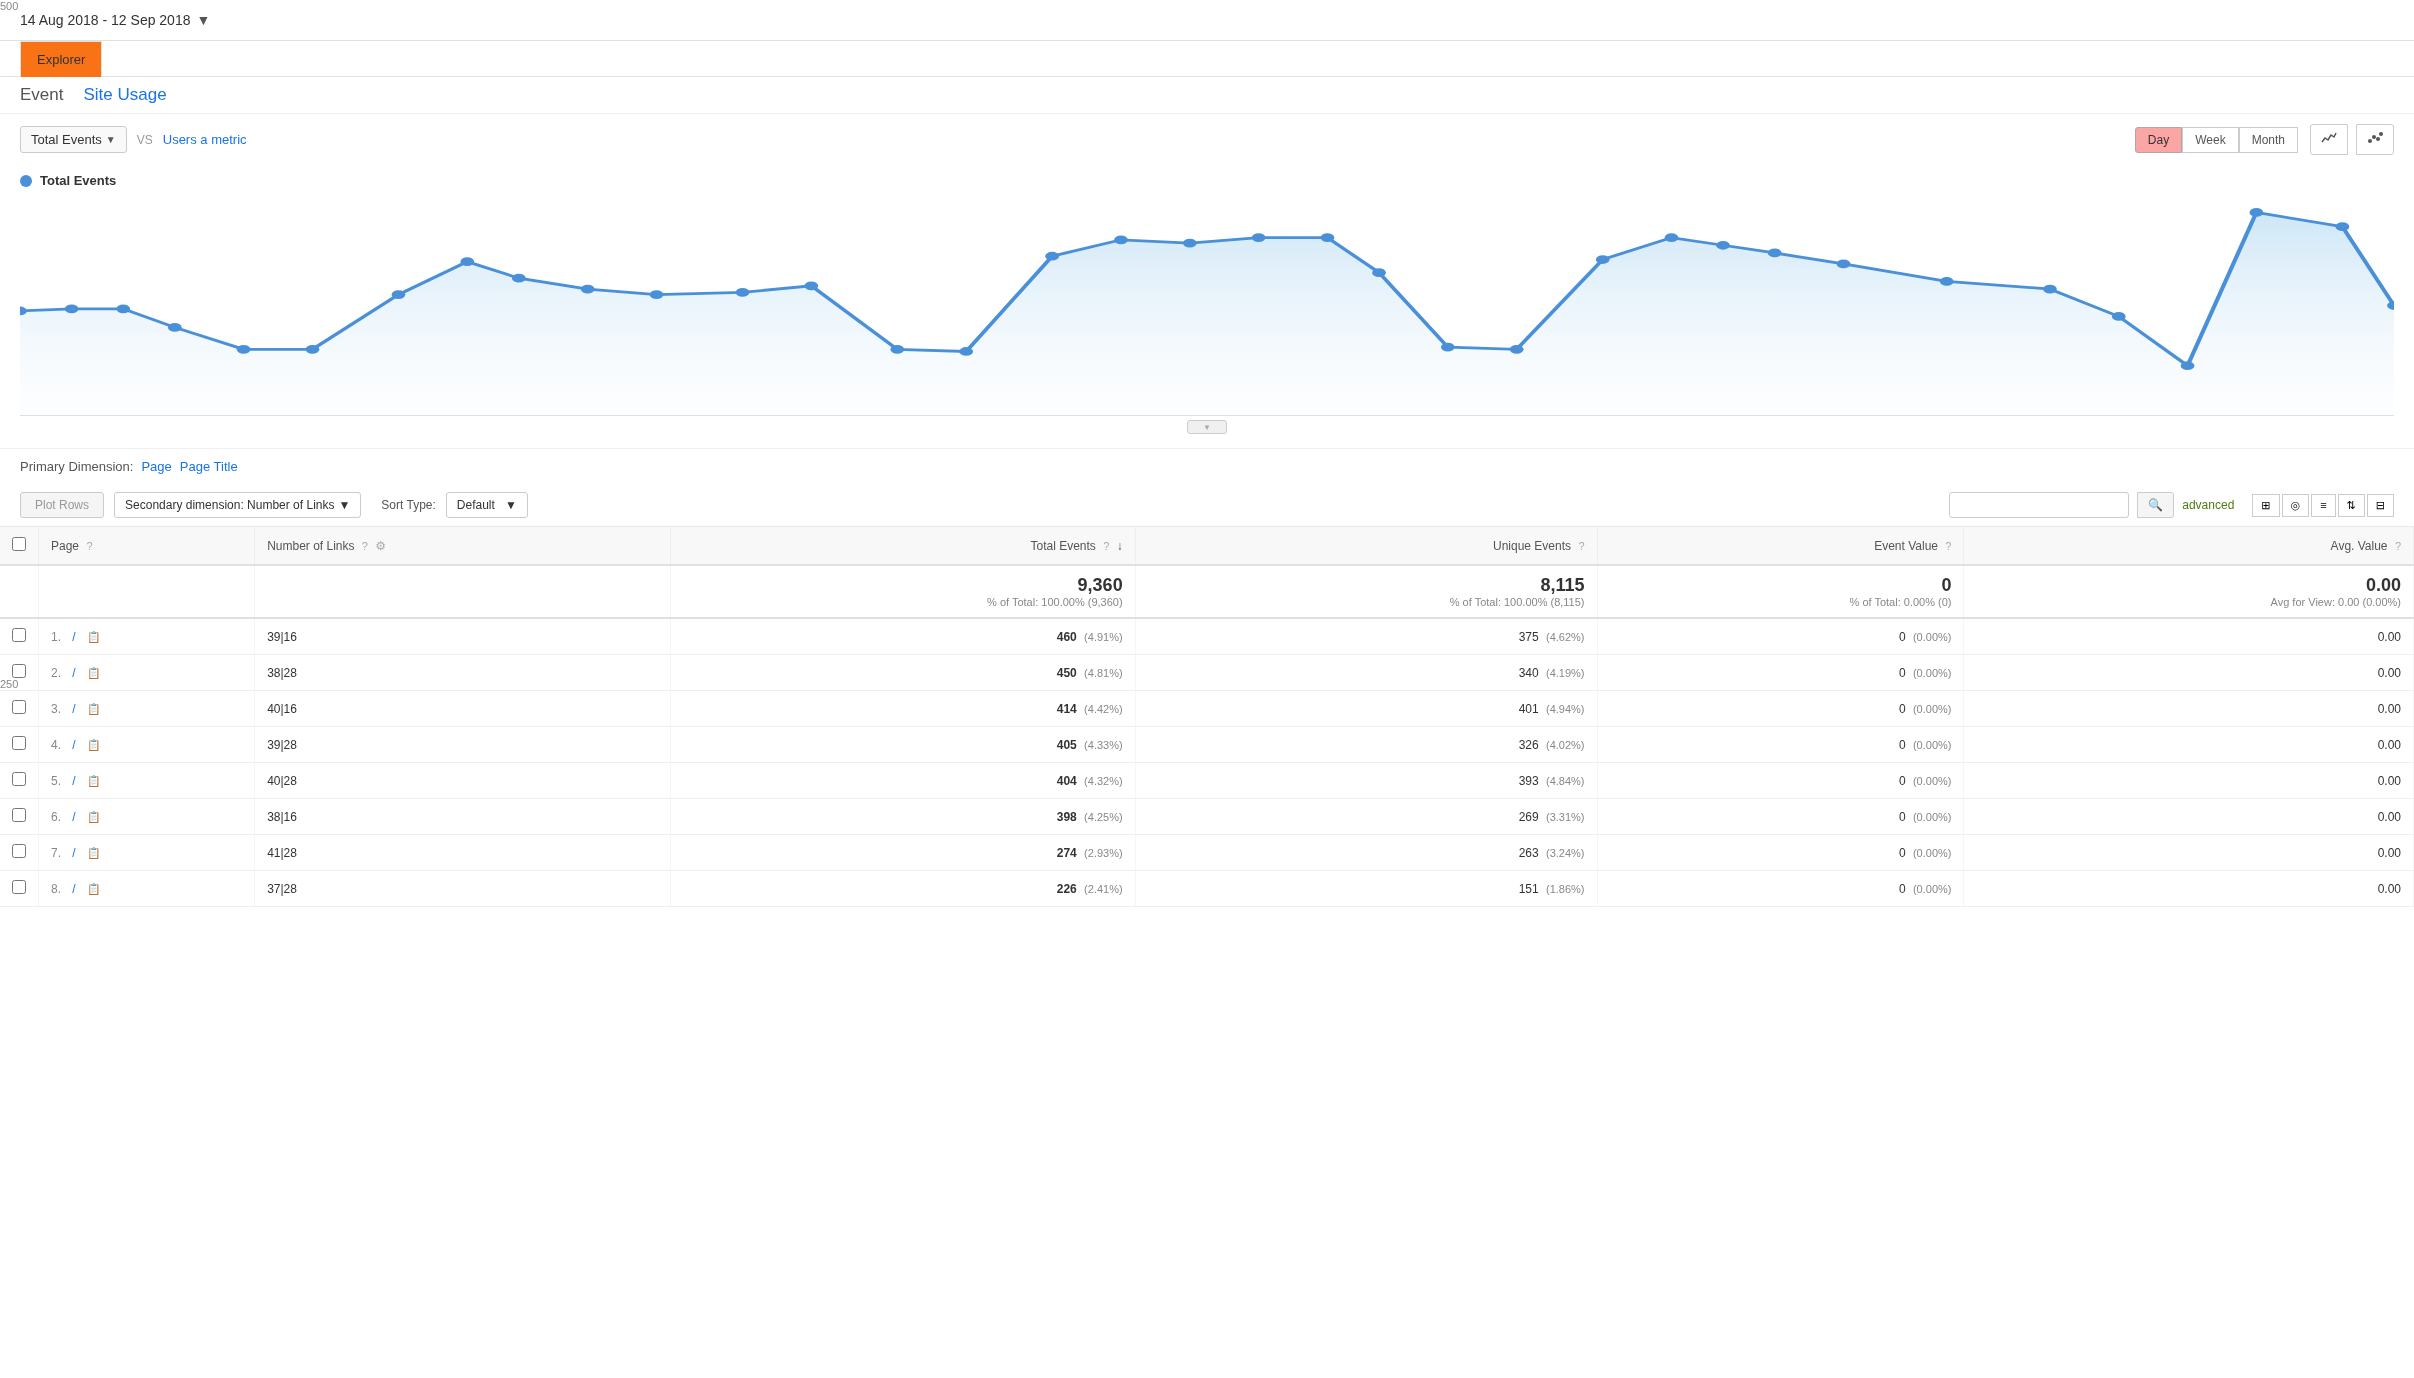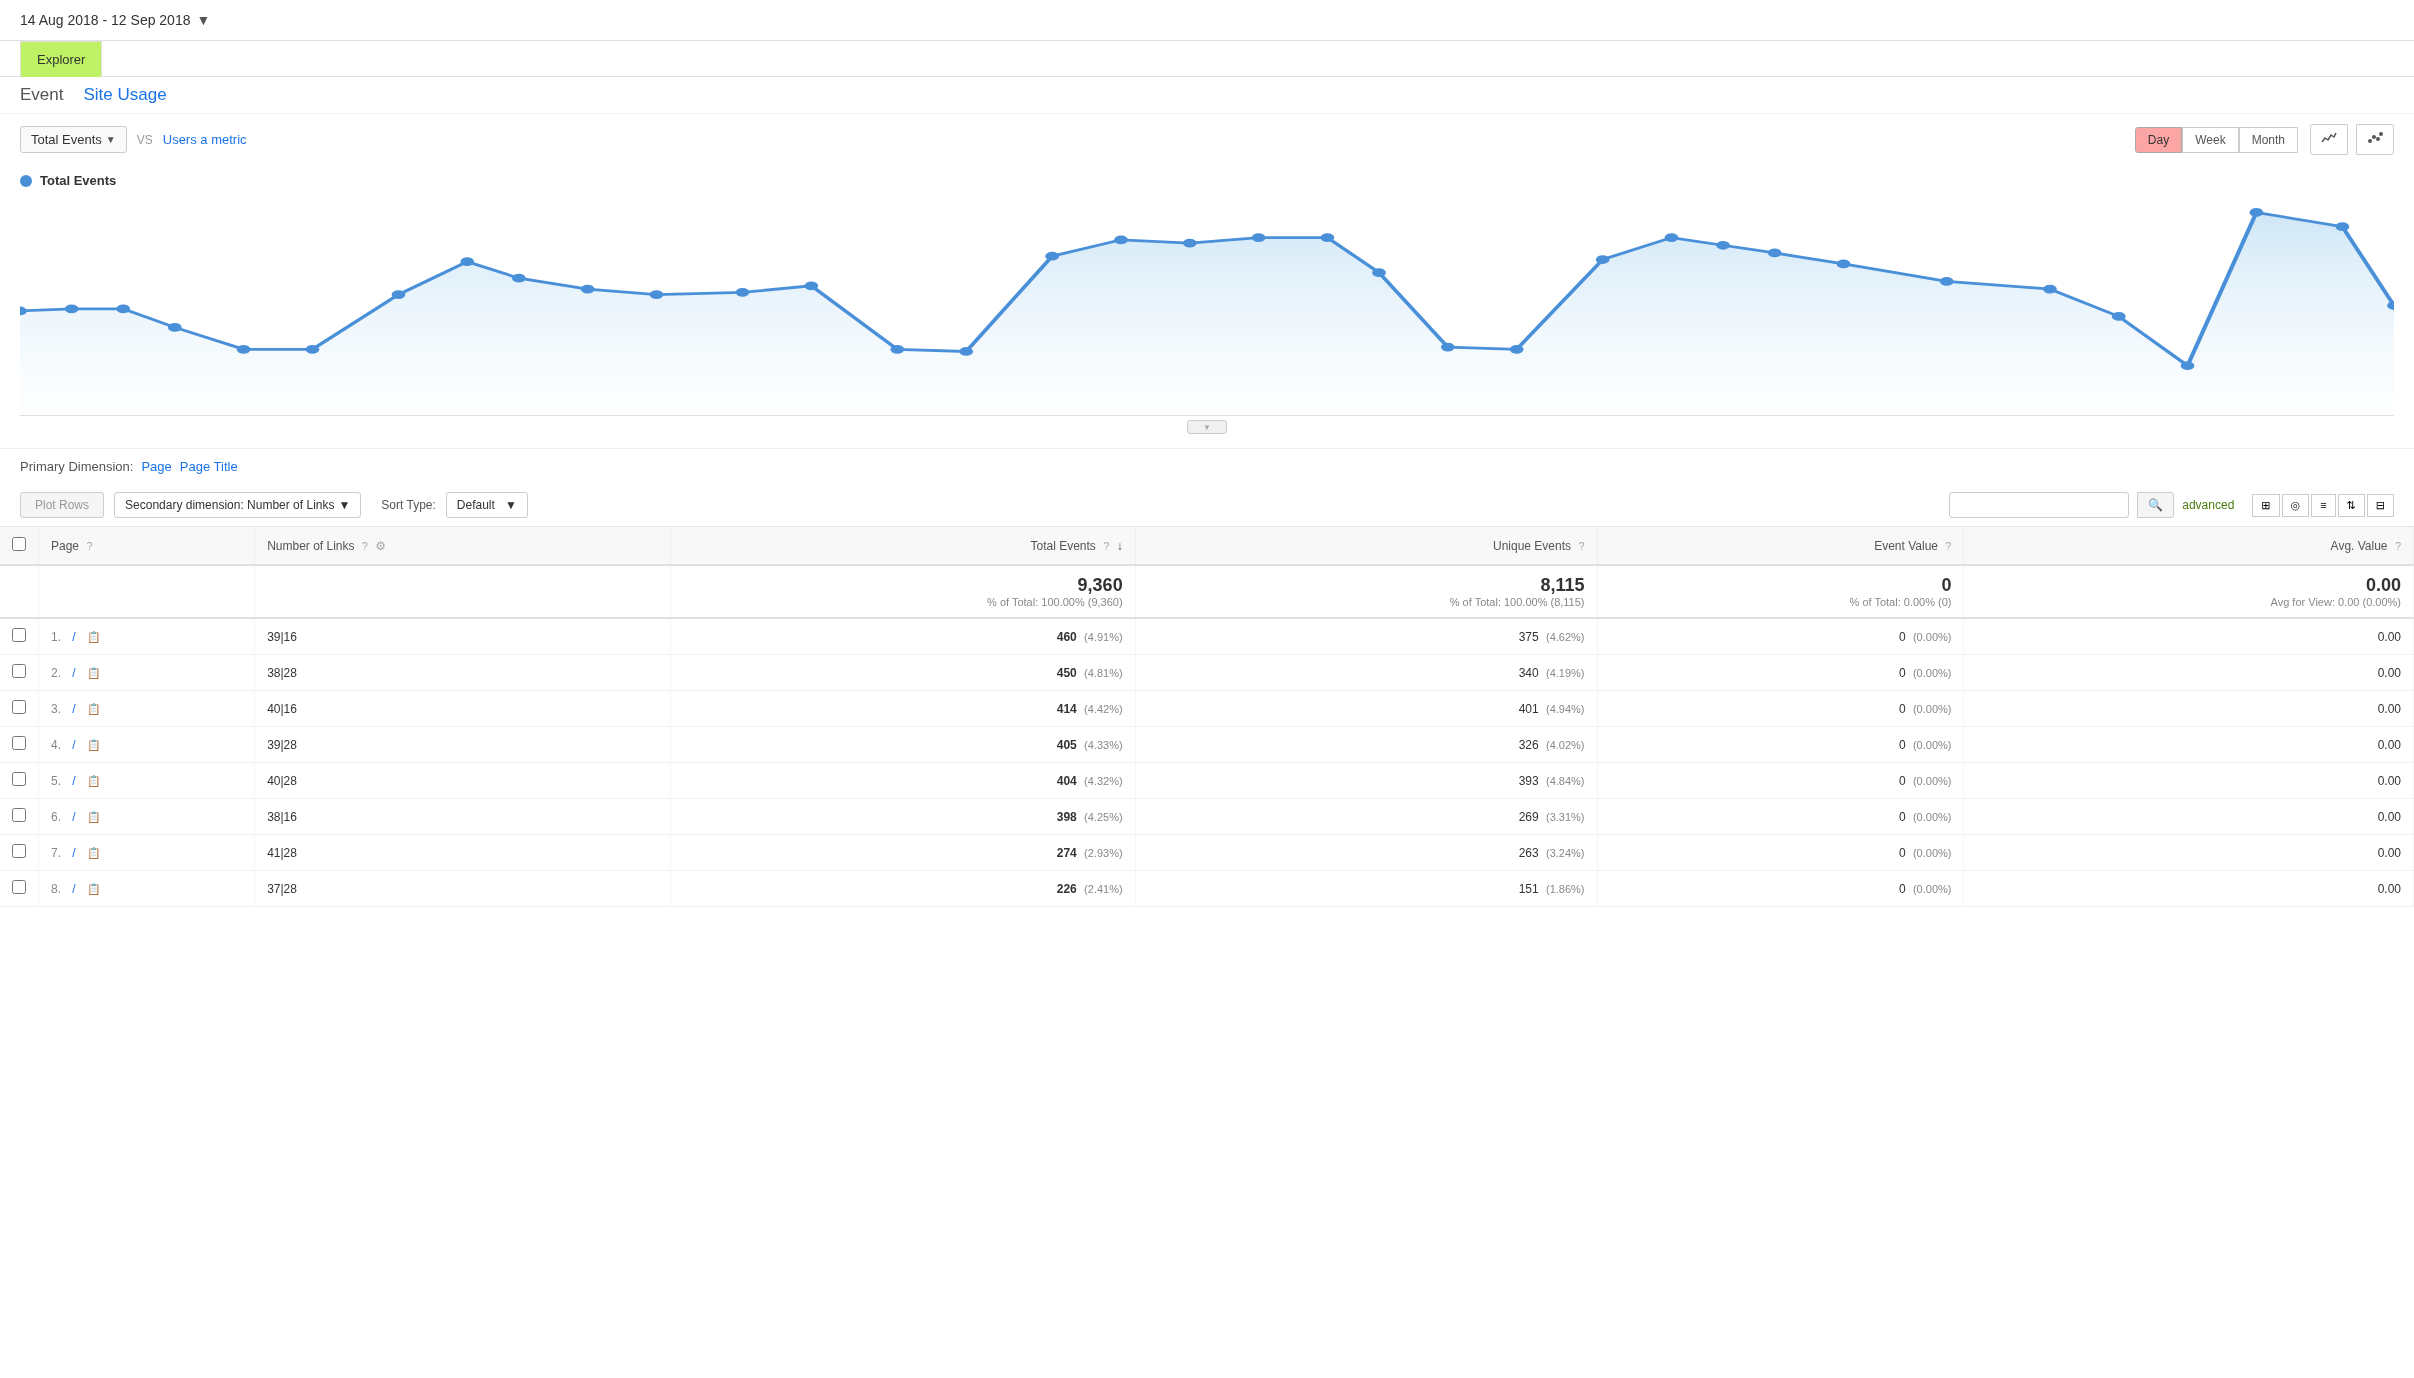--- a/index.html
+++ b/index.html
@@ -56,21 +56,21 @@
       cursor: pointer;
       font-size: 13px;
       color: #666;
       border: 1px solid transparent;
       border-bottom: none;
       margin-bottom: -1px;
     }
     .tab.active {
       border-color: #e0e0e0;
       border-bottom-color: #fff;
-      background: #bef264;
+      background: #f97316;
       color: #333;
     }
 
     
     .secondary-nav {
       padding: 8px 20px;
       display: flex;
       gap: 20px;
       border-bottom: 1px solid #f0f0f0;
     }
@@ -372,20 +372,25 @@
   </div>
 </div>
 
 <div class="chart-area">
   <div class="chart-legend">
     <div class="legend-dot"></div>
     <span>Total Events</span>
   </div>
 
   <div style="display:flex; width:100%;">
+    <div class="chart-y-labels">
+      <span>500</span>
+      <span>250</span>
+      <span style="visibility:hidden">0</span>
+    </div>
     <div style="flex:1; position:relative;">
       <div class="chart-wrapper">
         <svg class="chart-svg" viewBox="0 0 1380 200" preserveAspectRatio="none">
           <defs>
             <linearGradient id="chartGrad" x1="0" y1="0" x2="0" y2="1">
               <stop offset="0%" stop-color="#aed6f1" stop-opacity="0.6"></stop>
               <stop offset="100%" stop-color="#eaf4fb" stop-opacity="0.1"></stop>
             </linearGradient>
           </defs>
 

